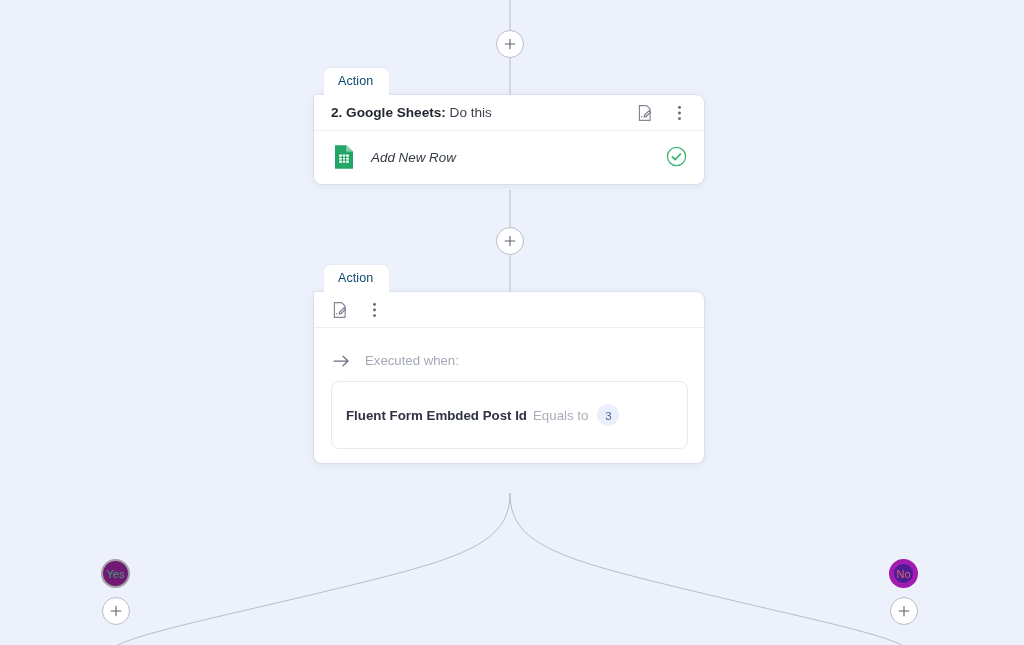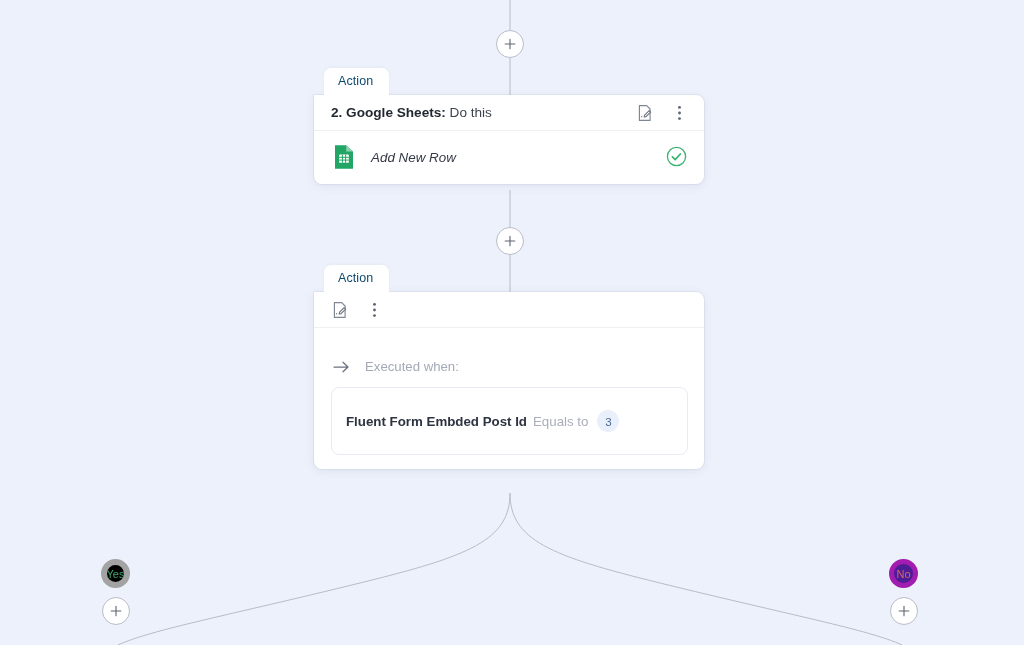--- a/index.html
+++ b/index.html
@@ -131,21 +131,21 @@
   }
   .status-icon {
     width: 22px;
     height: 22px;
   }
 
   .row-when {
     display: flex;
     align-items: center;
     gap: 15px;
-    margin-top: 18px;
+    margin-top: 12px;
     padding-left: 2px;
   }
   .when-label {
     font-size: 13.2px;
     color: #a3a9b6;
   }
 
   .cond-box {
     margin-top: 13px;
     border: 1px solid #e7eaf1;
@@ -187,22 +187,22 @@
     height: 29px;
     border-radius: 50%;
     display: flex;
     align-items: center;
     justify-content: center;
     font-size: 11px;
     box-sizing: border-box;
     z-index: 6;
   }
   .branch-yes {
-    background: #000000;
-    border: 6px solid #a3a3a3;
+    background: #701a75;
+    border: 2px solid #a3a3a3;
     color: #3fa56c;
   }
   .branch-no {
     background: #4c1d95;
     border: 5px solid #a21caf;
     color: #d9636f;
   }
 </style>
 </head>
 <body>

